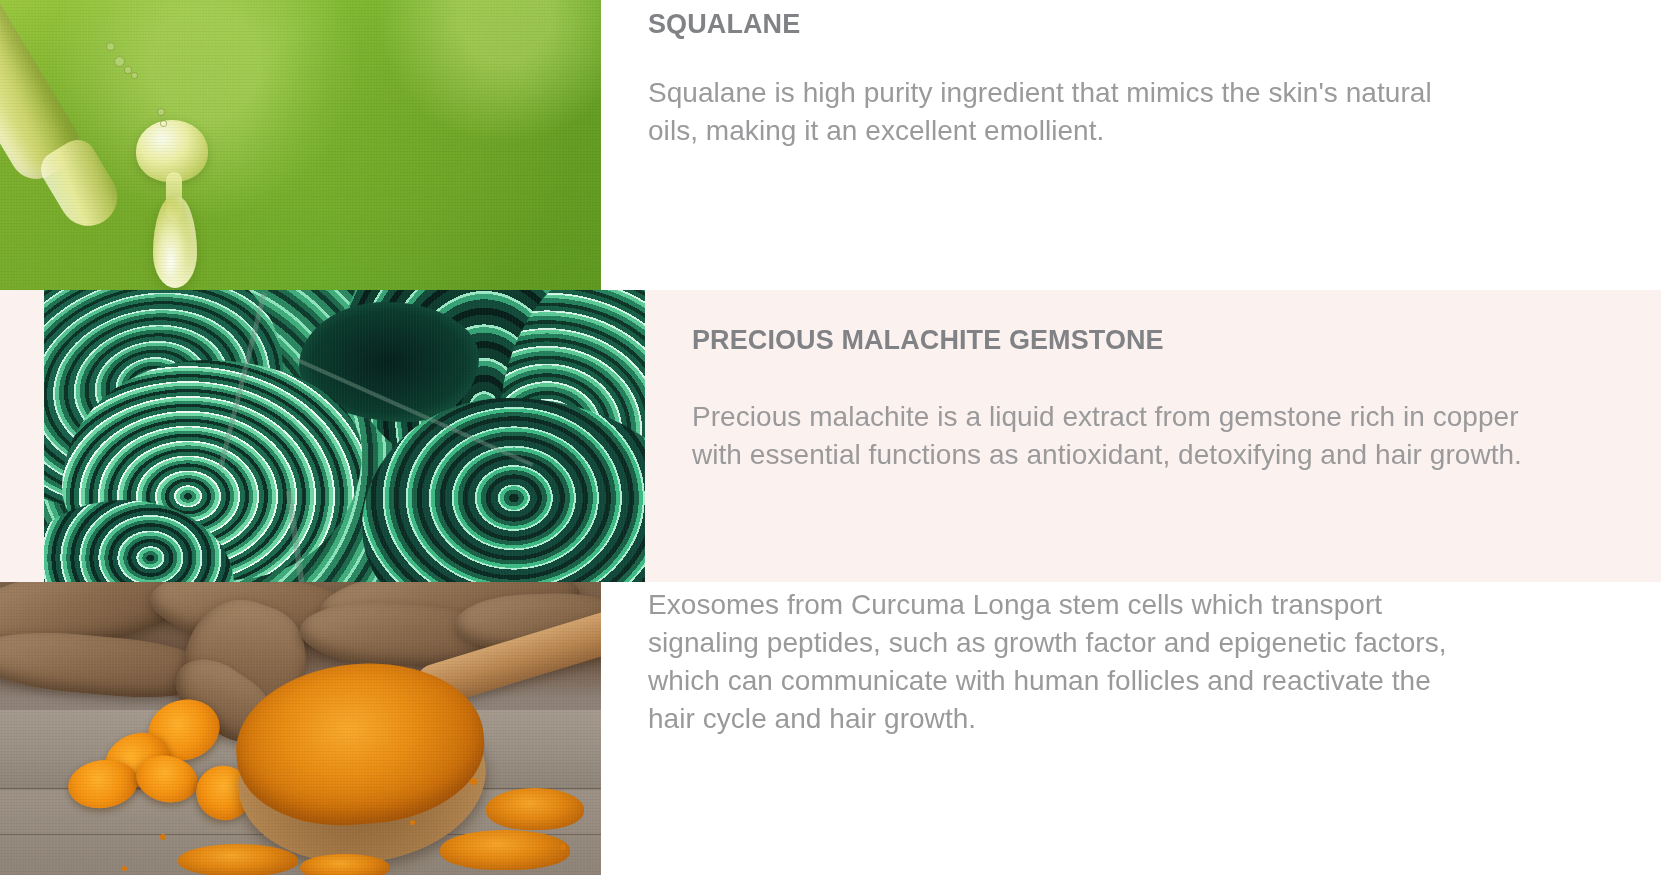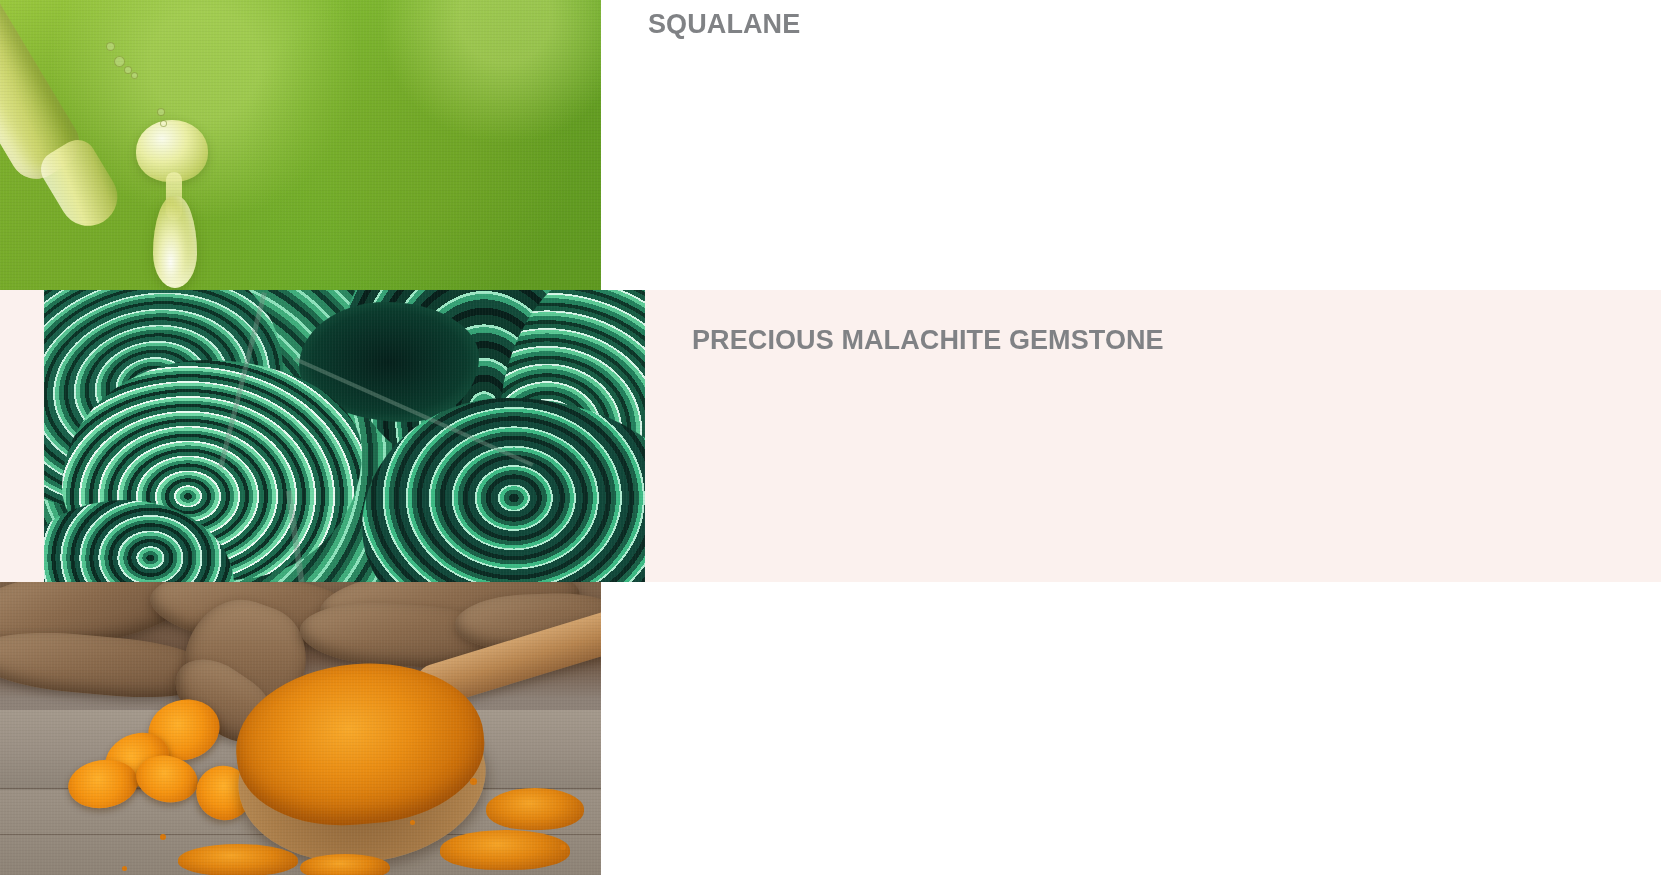--- a/index.html
+++ b/index.html
@@ -347,20 +347,21 @@
         <div class="bubble" style="left:124px;top:66px;width:6px;height:6px;"></div>
         <div class="bubble" style="left:131px;top:72px;width:5px;height:5px;"></div>
         <div class="bubble" style="left:157px;top:108px;width:6px;height:6px;"></div>
         <div class="bubble" style="left:160px;top:120px;width:5px;height:5px;"></div>
         <div class="noise"></div>
       </div>
     </div>
 
     <div class="copy">
       <h2 class="ingredient-title">SQUALANE</h2>
+      <p class="ingredient-body">Squalane is high purity ingredient that mimics the skin's natural oils, making it an excellent emollient.</p>
     </div>
   </div>
 
   <div class="row row-2">
 
     <div class="media">
       <div class="img-malachite">
         <div class="mal-blob mal-b3"></div>
         <div class="mal-blob mal-b5"></div>
         <div class="mal-dark"></div>
@@ -370,20 +371,21 @@
         <div class="mal-blob mal-b6"></div>
         <div class="mal-vein" style="left:196px;top:0px;width:5px;height:180px;transform:rotate(14deg);"></div>
         <div class="mal-vein" style="left:240px;top:120px;width:260px;height:4px;transform:rotate(24deg);"></div>
         <div class="mal-vein" style="left:250px;top:200px;width:6px;height:120px;transform:rotate(-8deg);"></div>
         <div class="noise"></div>
       </div>
     </div>
 
     <div class="copy">
       <h2 class="ingredient-title">PRECIOUS MALACHITE GEMSTONE</h2>
+      <p class="ingredient-body">Precious malachite is a liquid extract from gemstone rich in copper with essential functions as antioxidant, detoxifying and hair growth.</p>
     </div>
   </div>
 
   <div class="row row-3">
 
     <div class="media">
       <div class="img-turmeric">
         <div class="plank-face" style="top:128px;height:80px;"></div>
         <div class="plank-face" style="top:208px;height:85px;background:linear-gradient(180deg,#9c9184 0%,#8e8376 100%);"></div>
         <div class="plank" style="top:206px;"></div>
@@ -416,16 +418,17 @@
         <div class="grain" style="left:160px;top:252px;width:6px;height:6px;"></div>
         <div class="grain" style="left:410px;top:238px;width:5px;height:5px;"></div>
         <div class="grain" style="left:470px;top:196px;width:7px;height:7px;"></div>
         <div class="grain" style="left:122px;top:284px;width:5px;height:5px;"></div>
         <div class="grain" style="left:560px;top:262px;width:6px;height:6px;"></div>
         <div class="noise"></div>
       </div>
     </div>
 
     <div class="copy">
+      <p class="ingredient-body">Exosomes from Curcuma Longa stem cells which transport signaling peptides, such as growth factor and epigenetic factors, which can communicate with human follicles and reactivate the hair cycle and hair growth.</p>
     </div>
   </div>
 
 </div>
 
 </body></html>

